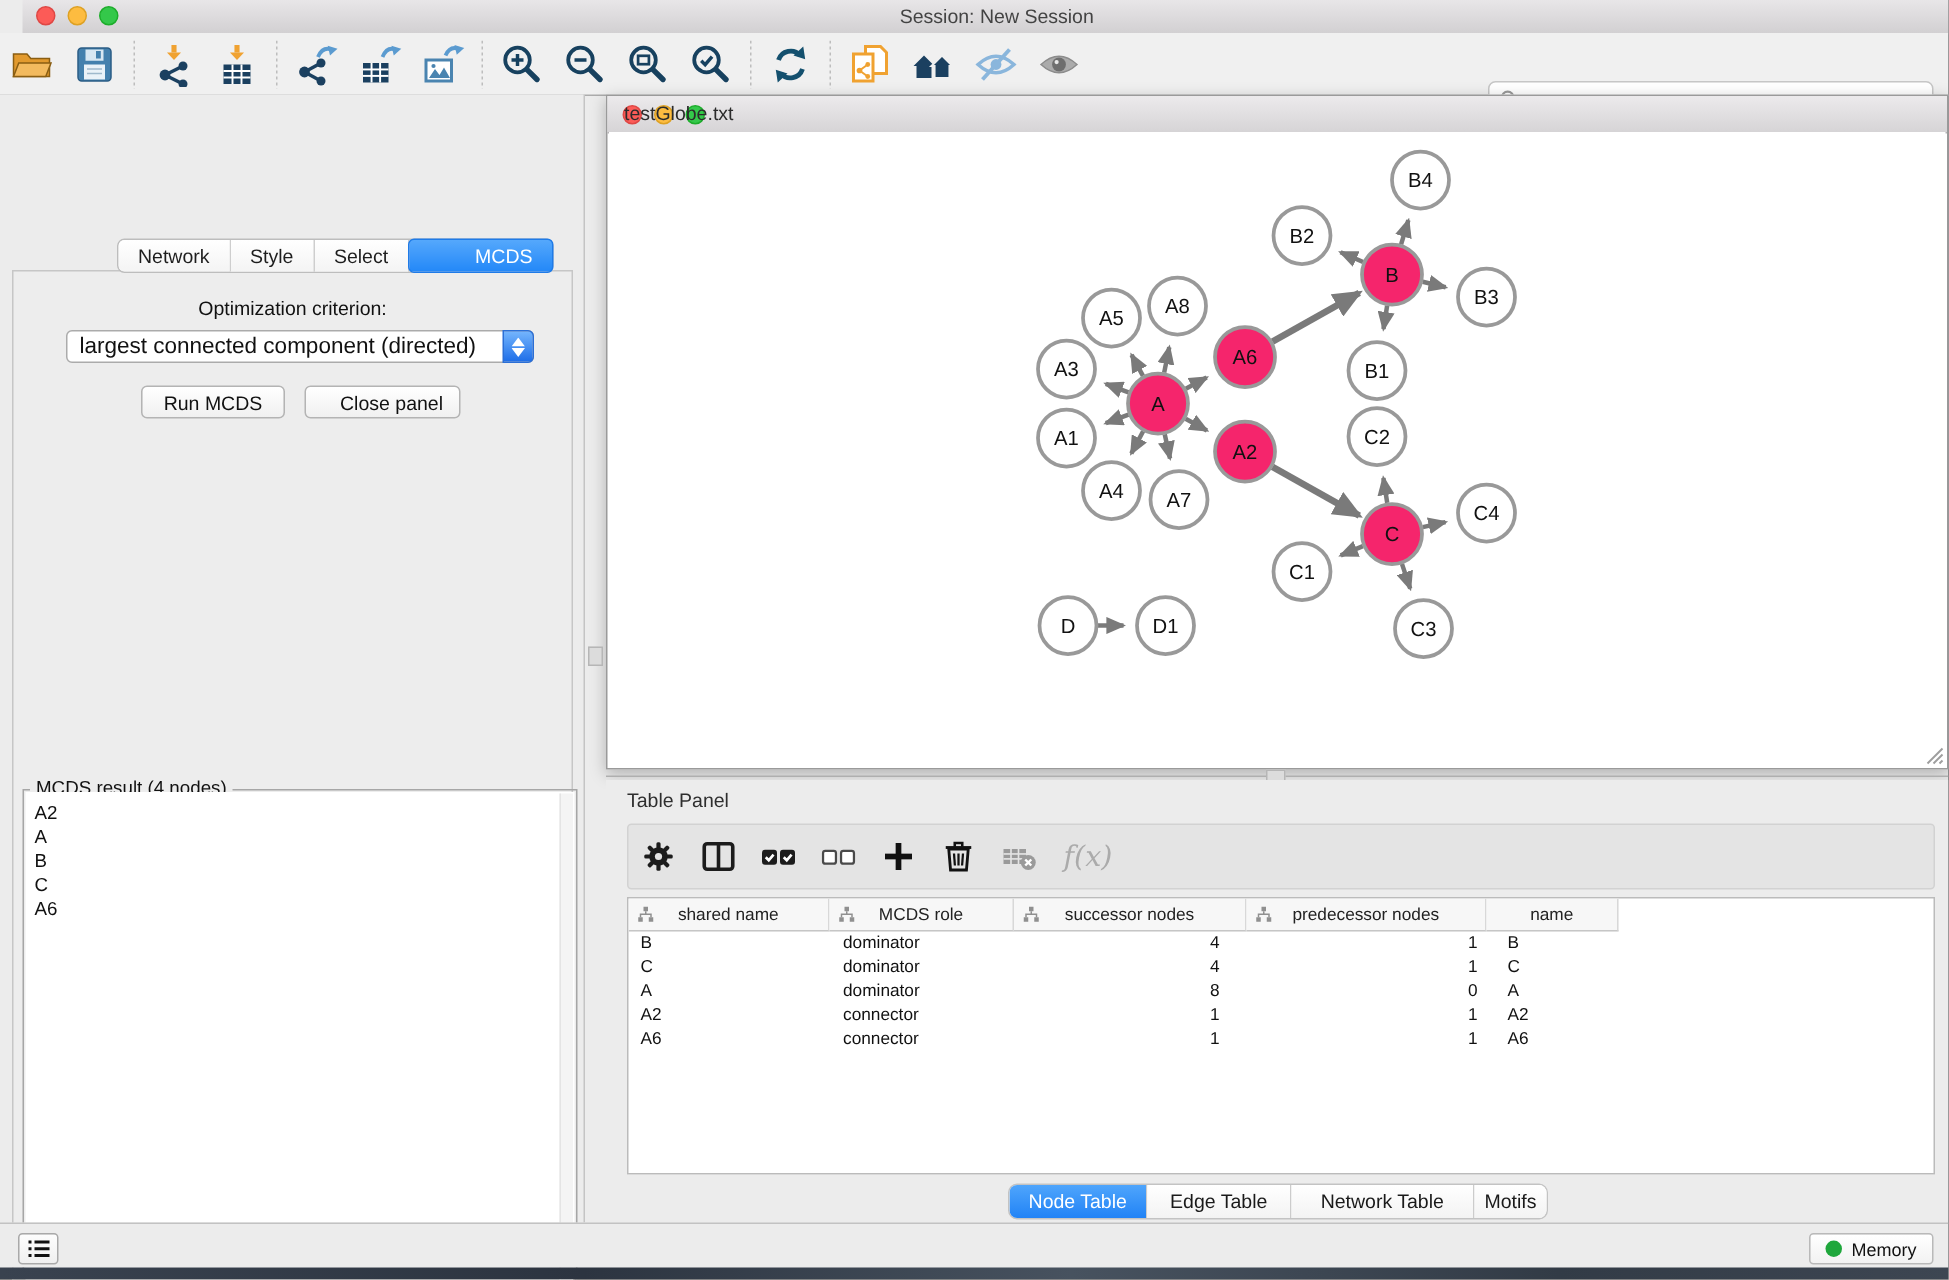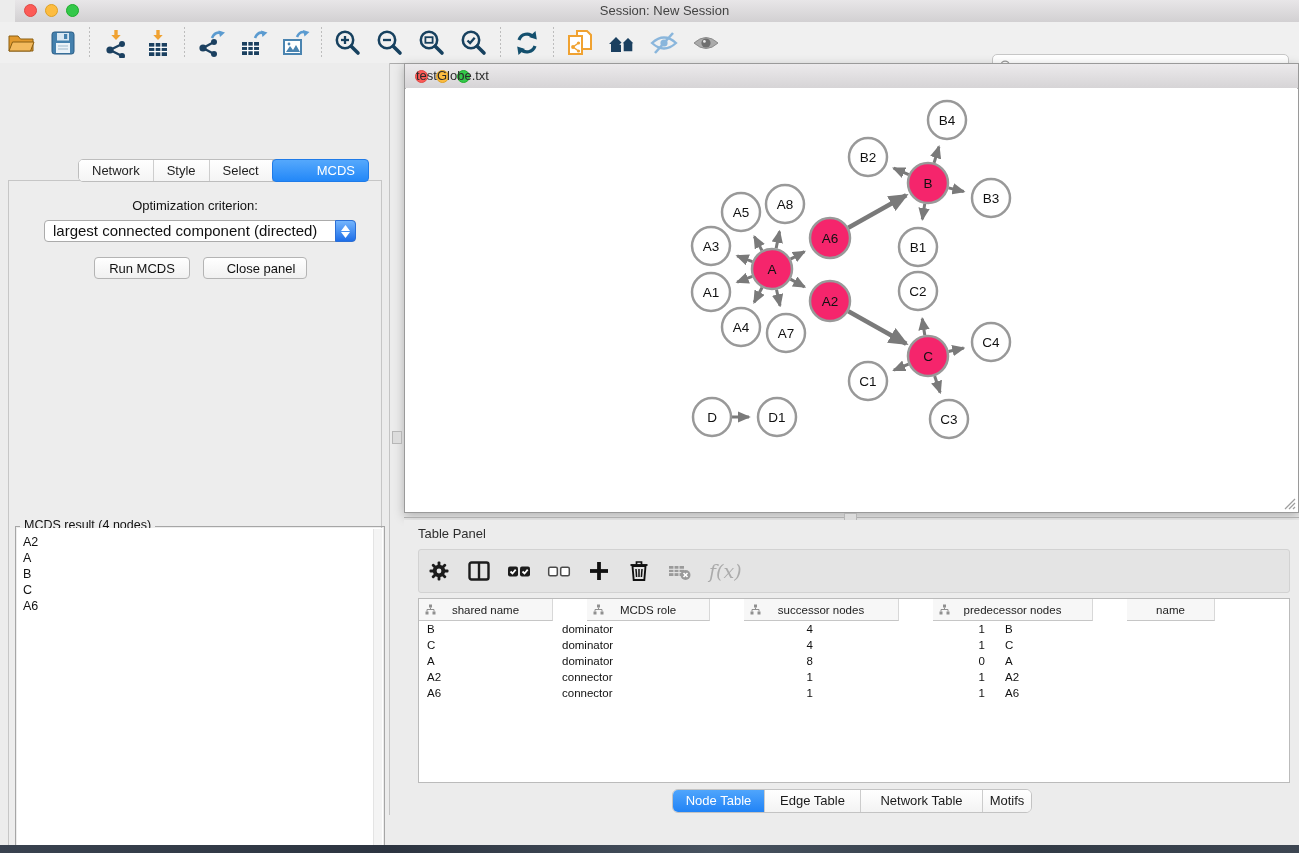--- a/index.html
+++ b/index.html
@@ -76,21 +76,21 @@
     border:1px solid #B6B6B6;box-sizing:border-box;}
   
   .table-panel{position:absolute;left:404px;top:520px;width:895px;height:295px;background:#ECECEC;}
   .tp-title{position:absolute;left:14px;top:6px;font-size:13px;color:#2E2E2E;}
   .tp-toolbar{position:absolute;left:14px;top:29px;width:872px;height:44px;background:#E4E4E4;
     border:1px solid #D2D2D2;border-radius:3px;box-sizing:border-box;display:flex;align-items:center;}
   .tp-icon{margin:0 7px;display:flex;align-items:center;justify-content:center;}
   .fx-label{font-family:"DejaVu Serif",serif;font-style:italic;font-size:19px;color:#ABABAB;margin-left:10px;}
   .data-table{position:absolute;left:14px;top:78px;width:872px;height:185px;background:#fff;
     border:1px solid #BBBBBB;box-sizing:border-box;overflow:hidden;}
-  .thead{display:flex;height:22px;gap:34px;}
+  .thead{display:flex;height:22px;}
   .th{position:relative;box-sizing:border-box;background:#F7F7F7;border-bottom:1px solid #C6C6C6;
     border-right:1px solid #D8D8D8;font-size:11.5px;color:#222;display:flex;align-items:center;justify-content:center;}
   .th .tree-ic{position:absolute;left:6px;top:5px;}
   .trow{display:flex;height:16px;font-size:11.5px;color:#111;}
   .td{box-sizing:border-box;display:flex;align-items:center;}
   .c0{width:134px;padding-left:8px;}
   .c1{width:123px;padding-left:9px;}
   .c2{width:155px;justify-content:flex-end;padding-right:18px;}
   .c3{width:160px;justify-content:flex-end;padding-right:6px;}
   .c4{width:88px;padding-left:14px;}
@@ -602,14 +602,34 @@
     </div>
 
     <div class="bottom-tabs">
       <div class="bt-tab selected" style="width:92px;">Node Table</div>
       <div class="bt-tab" style="width:96px;">Edge Table</div>
       <div class="bt-tab" style="width:122px;">Network Table</div>
       <div class="bt-tab" style="width:48px;">Motifs</div>
     </div>
   </div>
 
+  <div class="statusbar">
+    <div class="list-btn">
+      <svg width="16" height="13" viewBox="0 0 16 13">
+        <g stroke="#111" stroke-width="2">
+            <line x1="5" y1="2" x2="15" y2="2"></line>
+            <line x1="5" y1="6.5" x2="15" y2="6.5"></line>
+            <line x1="5" y1="11" x2="15" y2="11"></line>
+          </g>
+        <g fill="#111">
+            <rect x="1" y="1" width="2" height="2"></rect>
+            <rect x="1" y="5.5" width="2" height="2"></rect>
+            <rect x="1" y="10" width="2" height="2"></rect>
+          </g>
+        </svg>
+    </div>
+    <div class="memory-btn">
+      <span class="green-dot"></span>
+      <span>Memory</span>
+    </div>
+  </div>
   <div class="desktop-strip"></div>
 </div>
 
 </body></html>

